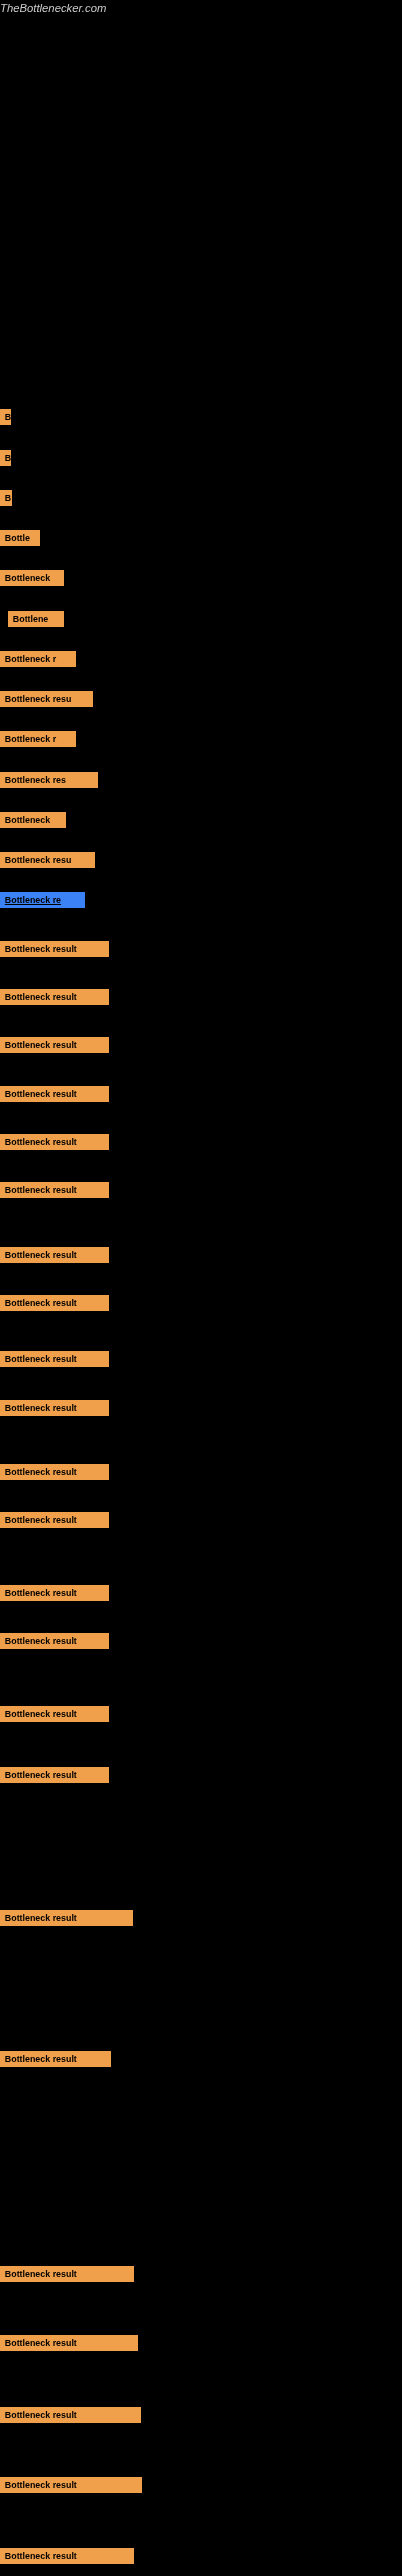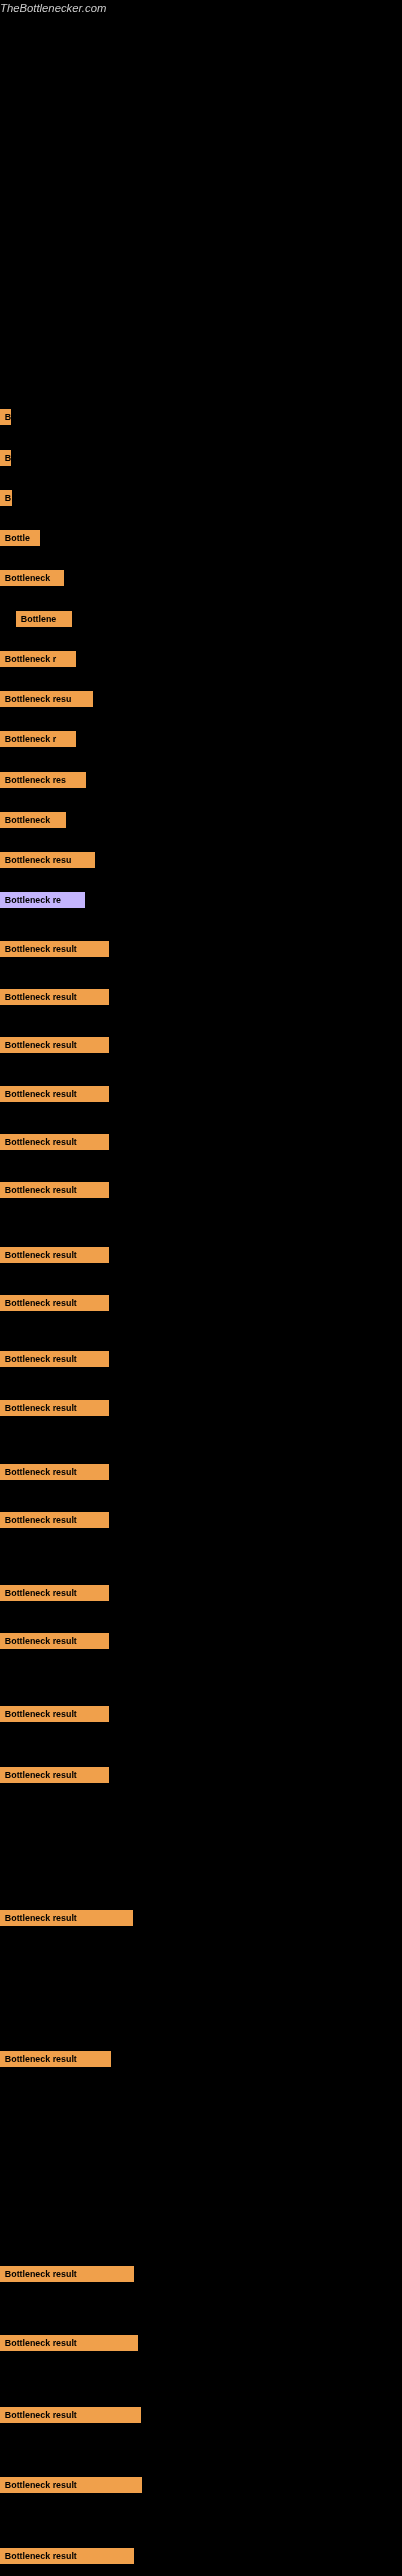--- a/index.html
+++ b/index.html
@@ -40,43 +40,43 @@
     </div>
     <div style="position: absolute; left: 0px; top: 475px; display: flex; align-items: center;">
       <span style="background-color: rgb(240, 160, 75); color: rgb(0, 0, 0); font-size: 8.9px; font-weight: bold; padding: 3.2px 4.8px; white-space: nowrap; display: inline-block; width: 12px; overflow: hidden;">B</span>
     </div>
     <div style="position: absolute; left: 0px; top: 515px; display: flex; ">
       <span style="background-color: rgb(240, 160, 75); color: rgb(0, 0, 0); font-size: 8.9px; font-weight: bold; padding: 3.2px 4.8px; white-space: nowrap; display: inline-block; width: 40px; overflow: hidden;">Bottle</span>
     </div>
     <div style="position: absolute; left: 0px; top: 555px; display: flex; align-items: center;">
       <span style="background-color: rgb(240, 160, 75); color: rgb(0, 0, 0); font-size: 8.9px; font-weight: bold; padding: 3.2px 4.8px; white-space: nowrap; display: inline-block; width: 64px; overflow: hidden;">Bottleneck</span>
     </div>
-    <div style="position: absolute; left: 16px; top: 596px; display: flex; align-items: center;">
+    <div style="position: absolute; left: 8px; top: 596px; display: flex; align-items: center;">
       <span style="background-color: rgb(240, 160, 75); color: rgb(0, 0, 0); font-size: 8.9px; font-weight: bold; padding: 3.2px 4.8px; white-space: nowrap; display: inline-block; width: 56px; overflow: hidden;">Bottlene</span>
     </div>
     <div style="position: absolute; left: 0px; top: 636px; display: flex; align-items: center;">
       <span style="background-color: rgb(240, 160, 75); color: rgb(0, 0, 0); font-size: 8.9px; font-weight: bold; padding: 3.2px 4.8px; white-space: nowrap; display: inline-block; width: 76px; overflow: hidden;">Bottleneck r</span>
     </div>
     <div style="position: absolute; left: 0px; top: 676px; display: flex; align-items: center;">
       <span style="background-color: rgb(240, 160, 75); color: rgb(0, 0, 0); font-size: 8.9px; font-weight: bold; padding: 3.2px 4.8px; white-space: nowrap; display: inline-block; width: 93px; overflow: hidden;">Bottleneck resu</span>
     </div>
     <div style="position: absolute; left: 0px; top: 716px; display: flex; align-items: center;">
       <span style="background-color: rgb(240, 160, 75); color: rgb(0, 0, 0); font-size: 8.9px; font-weight: bold; padding: 3.2px 4.8px; white-space: nowrap; display: inline-block; width: 76px; overflow: hidden;">Bottleneck r</span>
     </div>
     <div style="position: absolute; left: 0px; top: 757px; display: flex; align-items: center;">
-      <span style="background-color: rgb(240, 160, 75); color: rgb(0, 0, 0); font-size: 8.9px; font-weight: bold; padding: 3.2px 4.8px; white-space: nowrap; display: inline-block; width: 86px; overflow: hidden;">Bottleneck res</span>
+      <span style="background-color: rgb(240, 160, 75); color: rgb(0, 0, 0); font-size: 8.9px; font-weight: bold; padding: 3.2px 4.8px; white-space: nowrap; display: inline-block; width: 98px; overflow: hidden;">Bottleneck res</span>
     </div>
     <div style="position: absolute; left: 0px; top: 797px; display: flex; align-items: center;">
       <span style="background-color: rgb(240, 160, 75); color: rgb(0, 0, 0); font-size: 8.9px; font-weight: bold; padding: 3.2px 4.8px; white-space: nowrap; display: inline-block; width: 66px; overflow: hidden;">Bottleneck</span>
     </div>
     <div style="position: absolute; left: 0px; top: 837px; display: flex; align-items: center;">
       <span style="background-color: rgb(240, 160, 75); color: rgb(0, 0, 0); font-size: 8.9px; font-weight: bold; padding: 3.2px 4.8px; white-space: nowrap; display: inline-block; width: 95px; overflow: hidden;">Bottleneck resu</span>
     </div>
     <div style="position: absolute; left: 0px; top: 877px; display: flex; align-items: center;">
-      <span style="background-color: #c4b5fd; color: rgb(0, 0, 0); font-size: 8.9px; font-weight: bold; padding: 3.2px 4.8px; white-space: nowrap; display: inline-block; width: 85px; overflow: hidden;">Bottleneck re</span>
+      <span style="background-color: #3b82f6; color: rgb(0, 0, 0); font-size: 8.9px; font-weight: bold; padding: 3.2px 4.8px; white-space: nowrap; display: inline-block; width: 85px; overflow: hidden; text-decoration: underline;">Bottleneck re</span>
     </div>
     <div style="position: absolute; left: 0px; top: 926px; display: flex; align-items: center;">
       <span style="background-color: rgb(240, 160, 75); color: rgb(0, 0, 0); font-size: 8.9px; font-weight: bold; padding: 3.2px 4.8px; white-space: nowrap; display: inline-block; width: 109px; overflow: hidden;">Bottleneck result</span>
     </div>
     <div style="position: absolute; left: 0px; top: 974px; display: flex; align-items: center;">
       <span style="background-color: rgb(240, 160, 75); color: rgb(0, 0, 0); font-size: 8.9px; font-weight: bold; padding: 3.2px 4.8px; white-space: nowrap; display: inline-block; width: 109px; overflow: hidden;">Bottleneck result</span>
     </div>
     <div style="position: absolute; left: 0px; top: 1022px; display: flex; align-items: center;">
       <span style="background-color: rgb(240, 160, 75); color: rgb(0, 0, 0); font-size: 8.9px; font-weight: bold; padding: 3.2px 4.8px; white-space: nowrap; display: inline-block; width: 109px; overflow: hidden;">Bottleneck result</span>
     </div>

